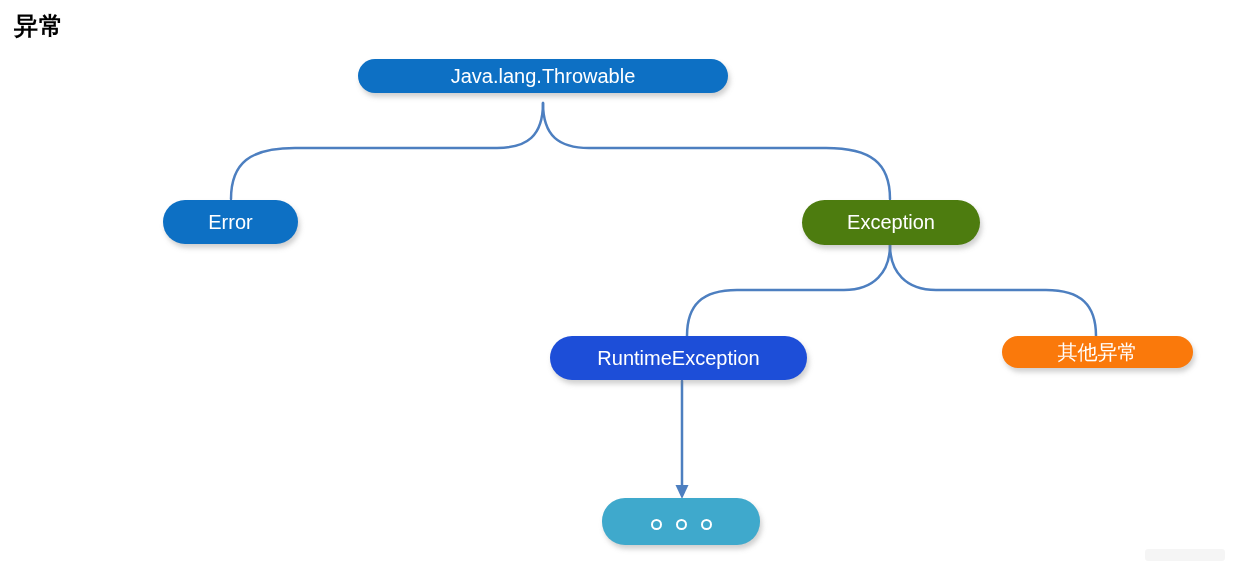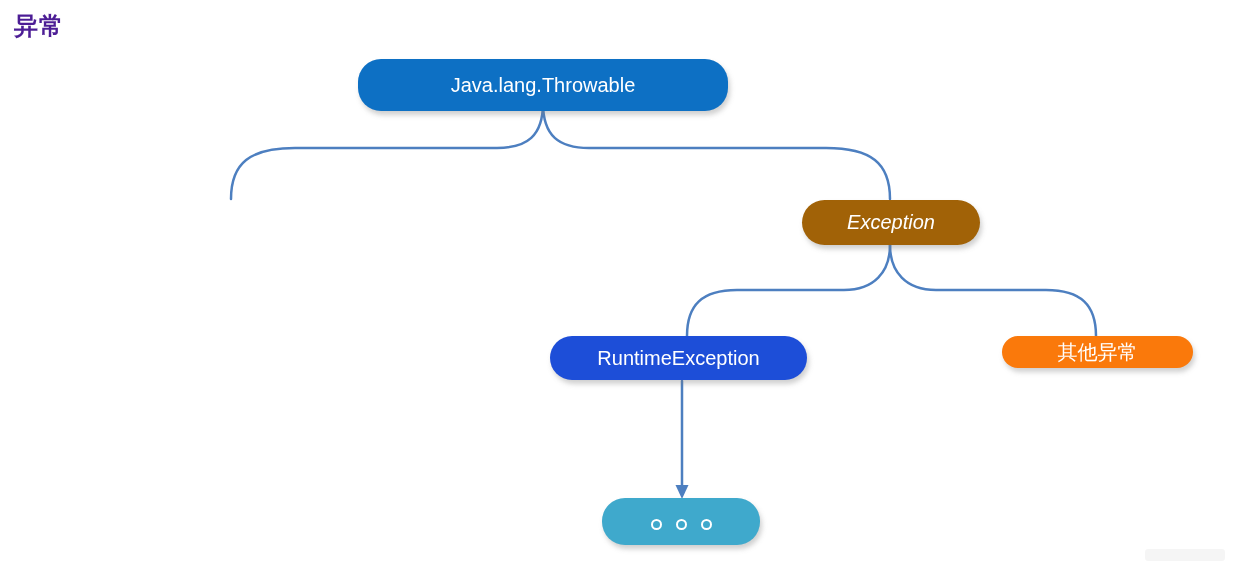--- a/index.html
+++ b/index.html
@@ -38,21 +38,21 @@
     align-items: center;
     justify-content: center;
     border-radius: 23px;
     color: #ffffff;
     font-size: 20px;
     box-shadow: 2px 4px 5px rgba(120,120,120,0.35);
     cursor: default;
     box-sizing: border-box;
     white-space: nowrap;
   }
-  .node-throwable        { left: 358px; top: 59px;  width: 370px; height: 52px; }
+  .node-throwable        { left: 358px; top: 59px;  width: 370px; height: 34px; }
   .node-error            { left: 163px; top: 200px; width: 135px; height: 44px; }
   .node-exception        { left: 802px; top: 200px; width: 178px; height: 45px; }
   .node-runtime          { left: 550px; top: 336px; width: 257px; height: 44px; }
   .node-other            { left: 1002px; top: 336px; width: 191px; height: 32px; }
   .node-ellipsis         { left: 602px; top: 498px; width: 158px; height: 47px; }
   .dots {
     display: flex;
     gap: 14px;
     align-items: center;
     margin-top: 5px;
@@ -72,39 +72,42 @@
     height: 12px;
     background: rgba(0,0,0,0.04);
     border-radius: 3px;
   }
 </style>
 </head>
 <body>
 
 <div class="canvas">
 
-  <div class="page-title" style="color: #4c1d95; font-family: Liberation Mono, monospace;">异常</div>
+  <div class="page-title" style="color: #000000; font-family: Liberation Mono, monospace;">异常</div>
 
   <svg class="connectors" viewBox="0 0 1233 567" xmlns="http://www.w3.org/2000/svg">
     <g fill="none" stroke="#4d7fc0" stroke-width="2.5" stroke-linecap="round">
       <path d="M 543 103 C 543 136, 527 148, 497 148 L 295 148 C 250 148, 231 163, 231 199"></path>
       <path d="M 543 103 C 543 136, 559 148, 589 148 L 826 148 C 871 148, 890 163, 890 199"></path>
       <path d="M 890 245 C 890 272, 874 290, 844 290 L 737 290 C 702 290, 687 305, 687 336"></path>
       <path d="M 890 245 C 890 272, 906 290, 936 290 L 1046 290 C 1081 290, 1096 305, 1096 336"></path>
       <path d="M 682 381 L 682 486"></path>
     </g>
     <polygon points="675.5,485 688.5,485 682,499" fill="#4d7fc0"></polygon>
   </svg>
 
   <div class="node node-throwable" style="background: rgb(13, 112, 196);">
     <span>Java.lang.Throwable</span>
   </div>
 
+  <div class="node node-error" style="background: rgb(13, 112, 196);">
+    <span>Error</span>
+  </div>
 
-  <div class="node node-exception" style="background: #a16207; font-style: italic;">
+  <div class="node node-exception" style="background: #4d7c0f;">
     <span>Exception</span>
   </div>
 
   <div class="node node-runtime" style="background: #1d4ed8;">
     <span>RuntimeException</span>
   </div>
 
   <div class="node node-other" style="background: rgb(250, 121, 11);">
     <span>其他异常</span>
   </div>

